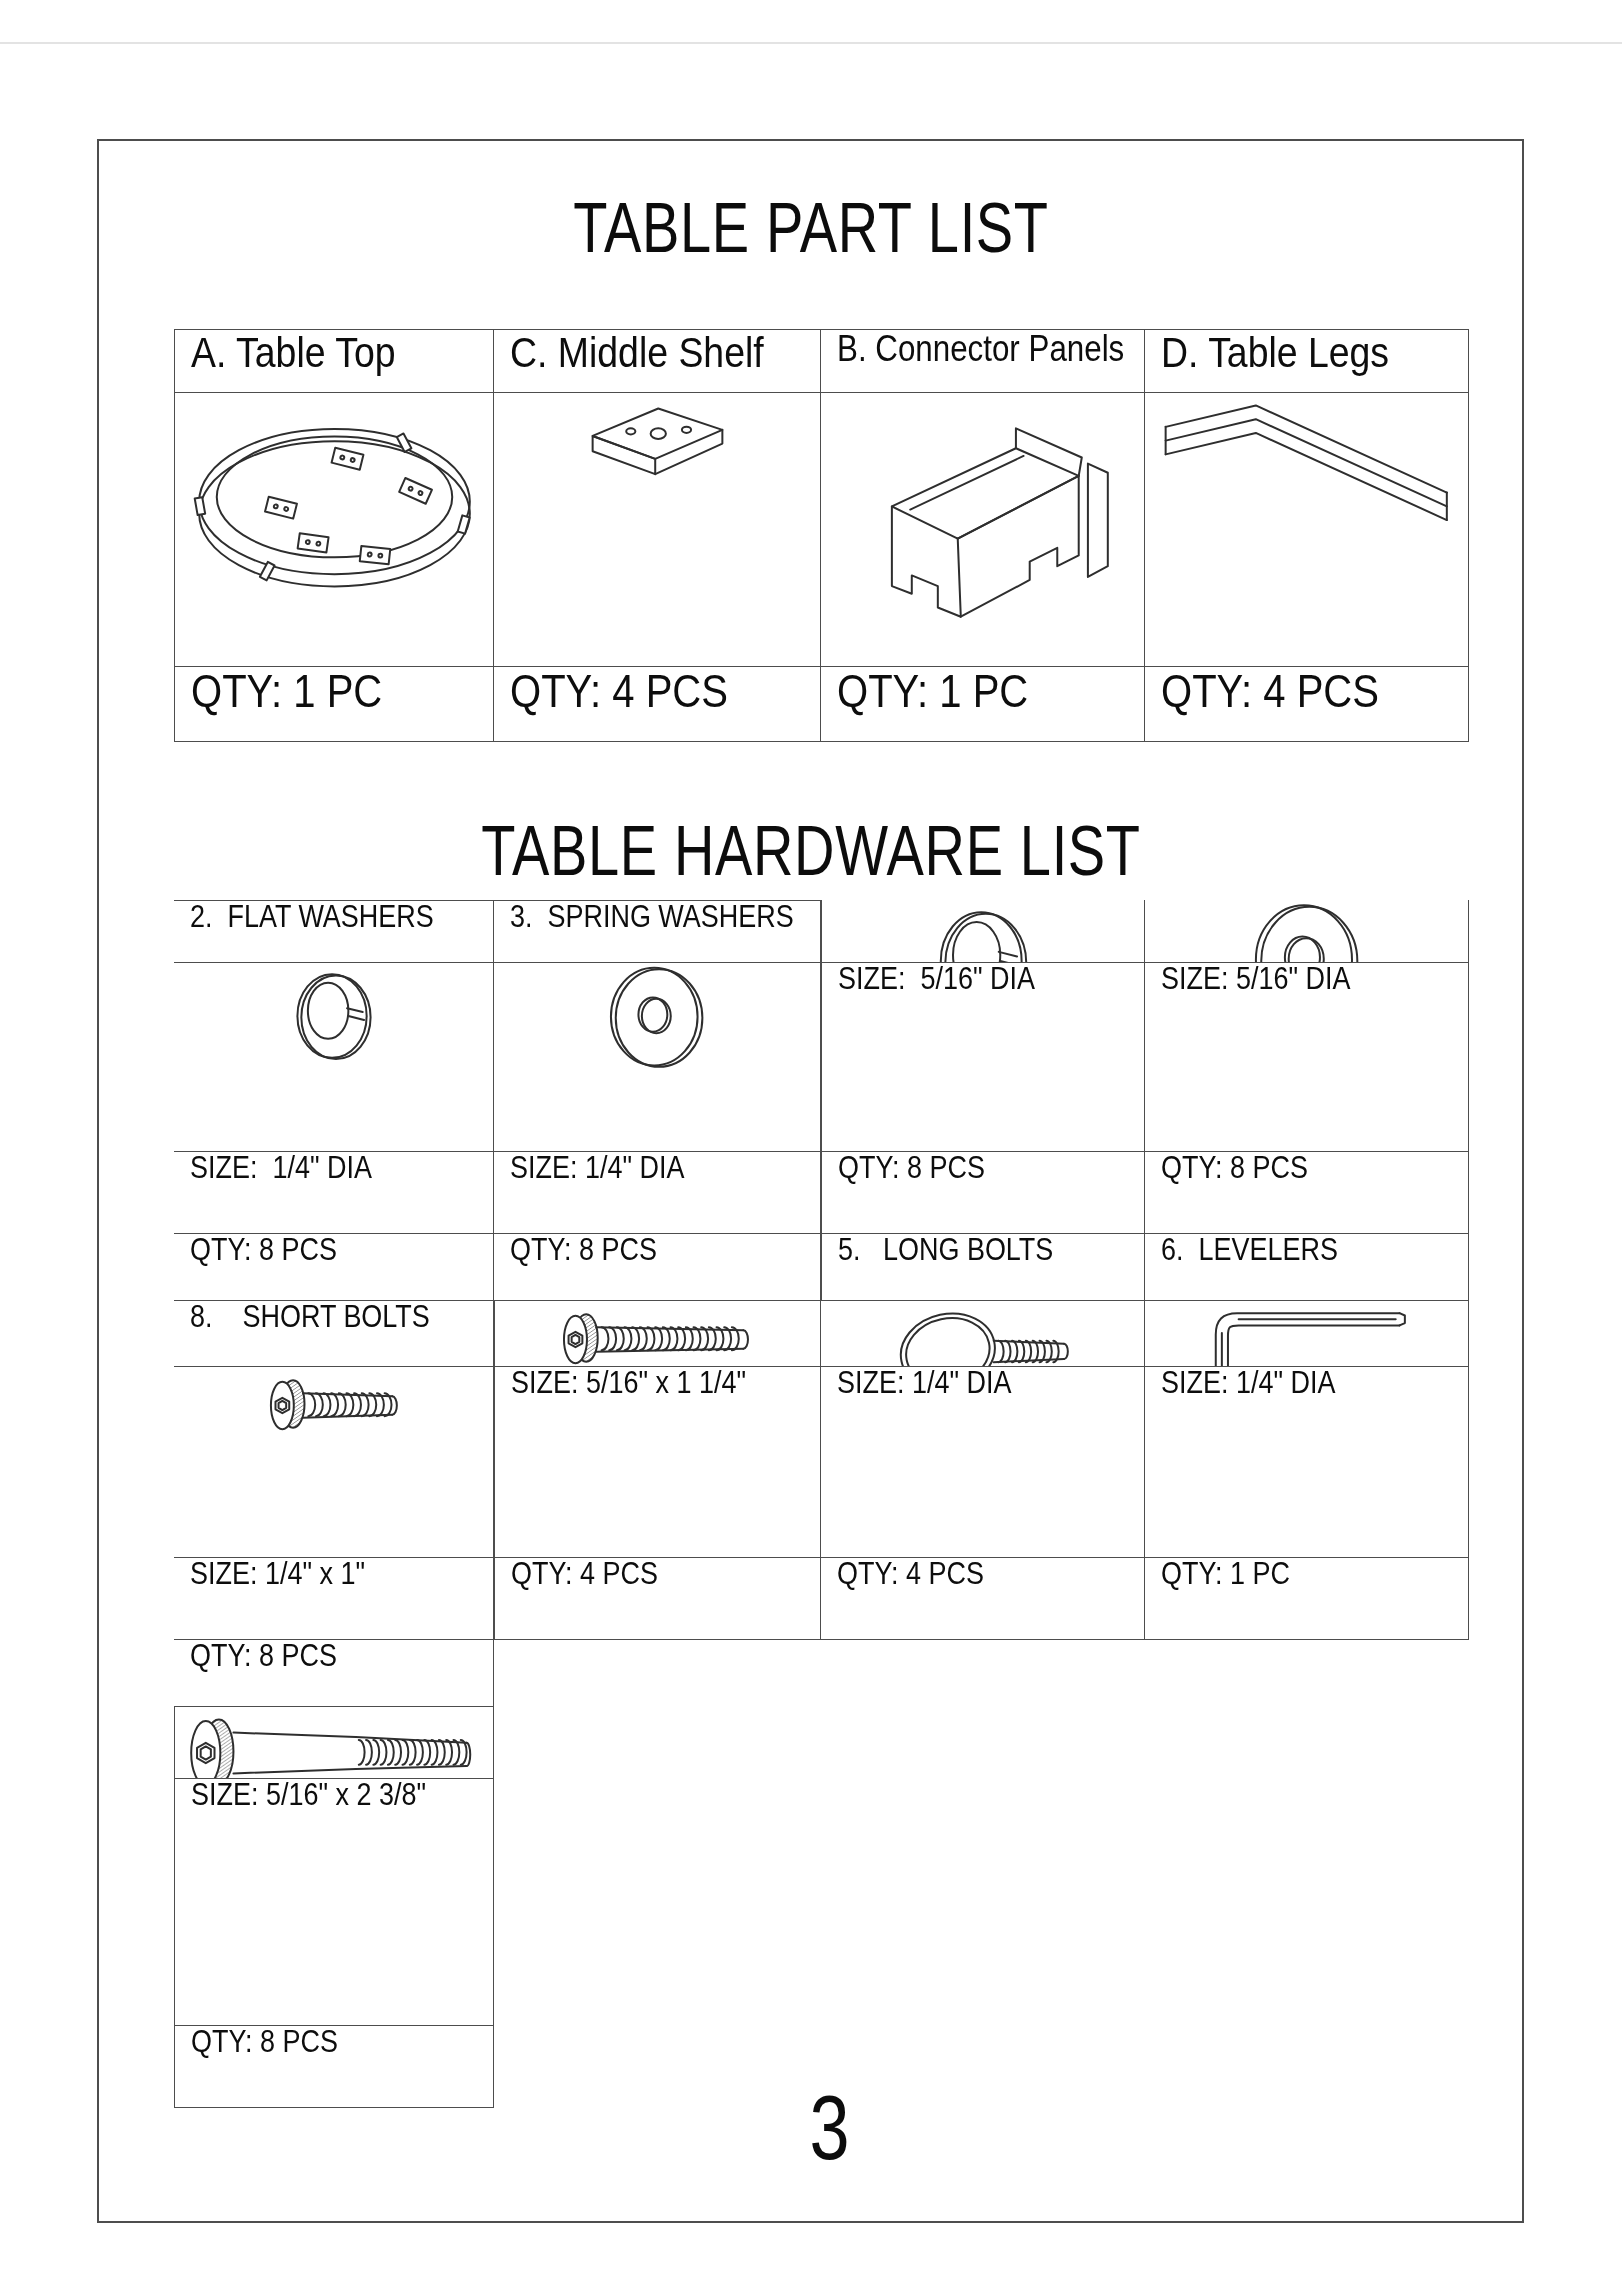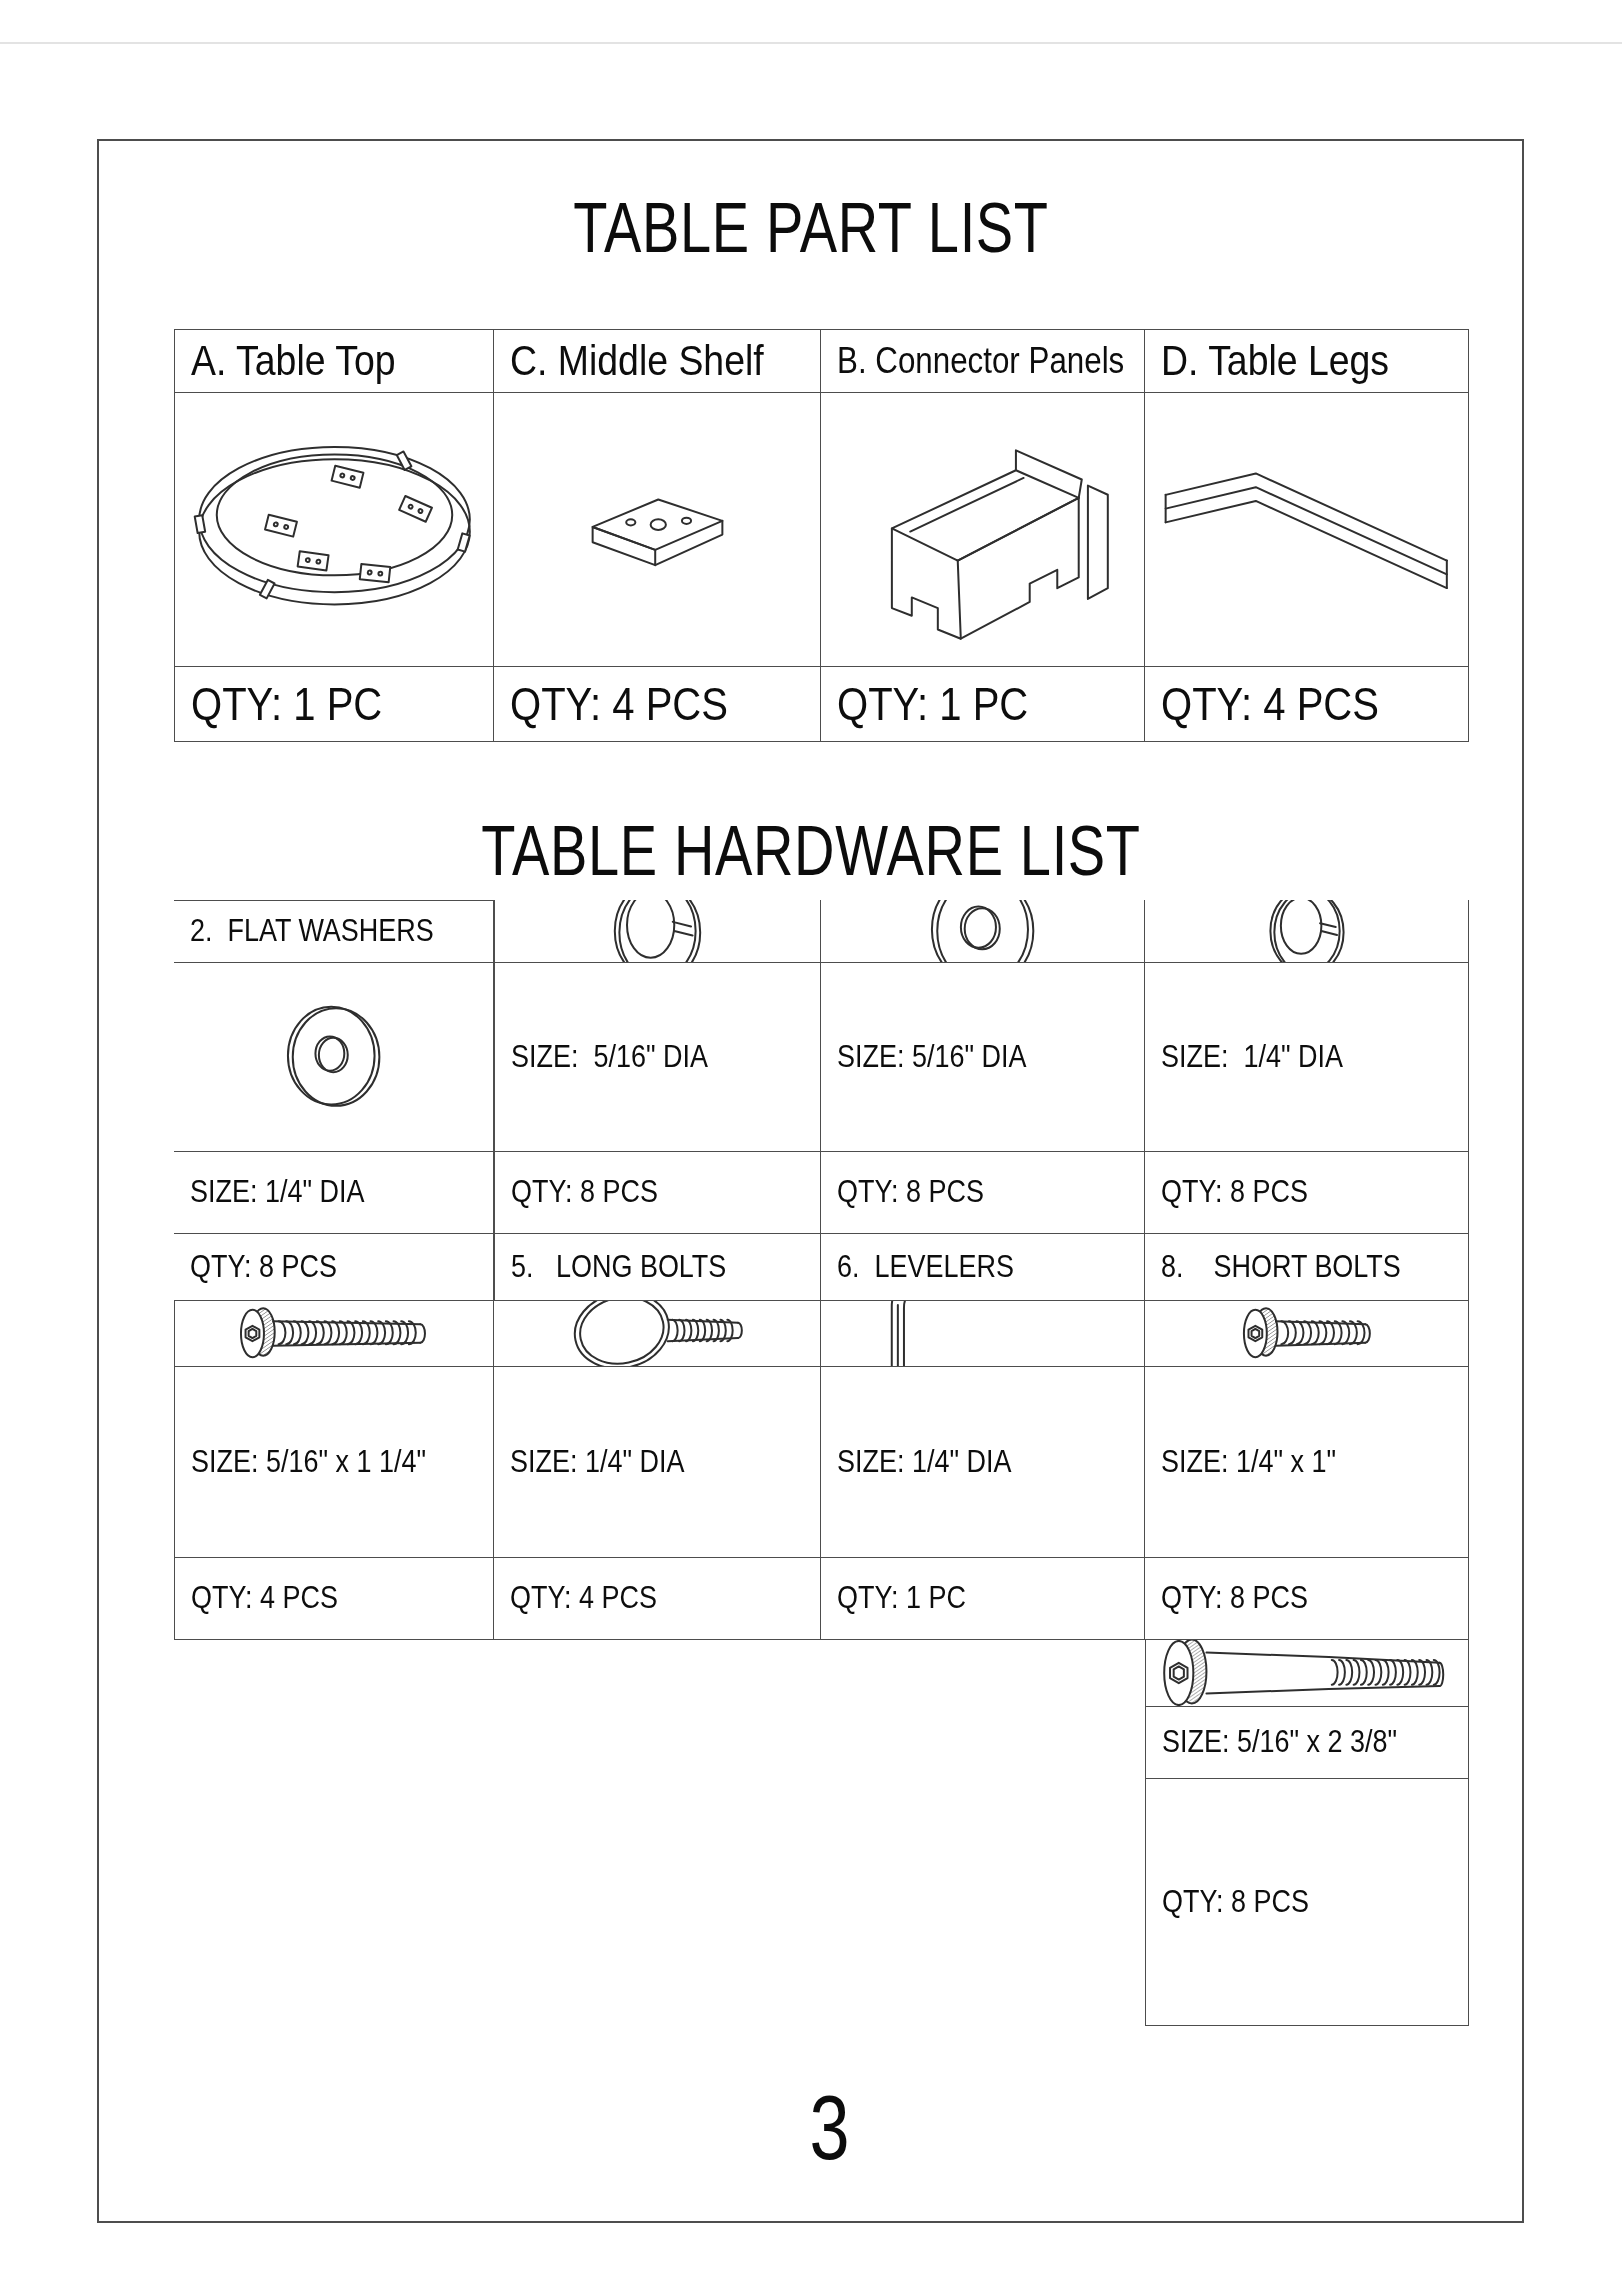--- a/index.html
+++ b/index.html
@@ -27,21 +27,21 @@
     grid-template-rows:64px 274px 75px;
   }
   #hw-table{
     top:900px;
     grid-template-columns:320px 327px 324px 324px;
     grid-template-rows:63px 189px 82px 67px 66px 191px 82px 67px 72px 247px 82px 67px;
   }
   .cell{
     box-sizing:border-box;position:relative;
     border-right:1.5px solid #4d4d4d;border-bottom:1.5px solid #4d4d4d;
-    display:flex;align-items:center;overflow:hidden;background:transparent;
+    display:flex;overflow:hidden;background:transparent;
   }
   .cell.bt{border-top:1.5px solid #4d4d4d;}
   .cell.bl{border-left:1.5px solid #4d4d4d;}
   .cell.nb{border:none;}
   .cell.img{justify-content:center;padding:0;}
   .txt{
     display:inline-block;white-space:pre;
     transform:scaleX(0.87);transform-origin:left center;
     padding-left:18.4px;line-height:1.05;color:#0d0d0d;
   }
@@ -181,20 +181,23 @@
       <span class="txt pt-qty">QTY: 4 PCS</span>
     </div>
 </div>
 
 <div class="doc-title" id="title-hardware">TABLE HARDWARE LIST</div>
 
 <div class="grid" id="hw-table">
 
   <div class="cell bt">
       <span class="txt hw-txt">2.  FLAT WASHERS</span>
+    </div>
+  <div class="cell bt">
+      <span class="txt hw-txt">3.  SPRING WASHERS</span>
     </div>
 
   <div class="cell bl img">
     <svg class="draw" width="115" height="122" viewBox="0 0 150 160">
       <ellipse cx="72" cy="80" rx="53" ry="64"></ellipse>
       <ellipse cx="78" cy="82" rx="53" ry="64"></ellipse>
       <ellipse cx="66" cy="72" rx="31" ry="43"></ellipse>
       <path d="M119,74 L95,68"></path>
         <path d="M121,86 L97,80"></path>
     </svg>

